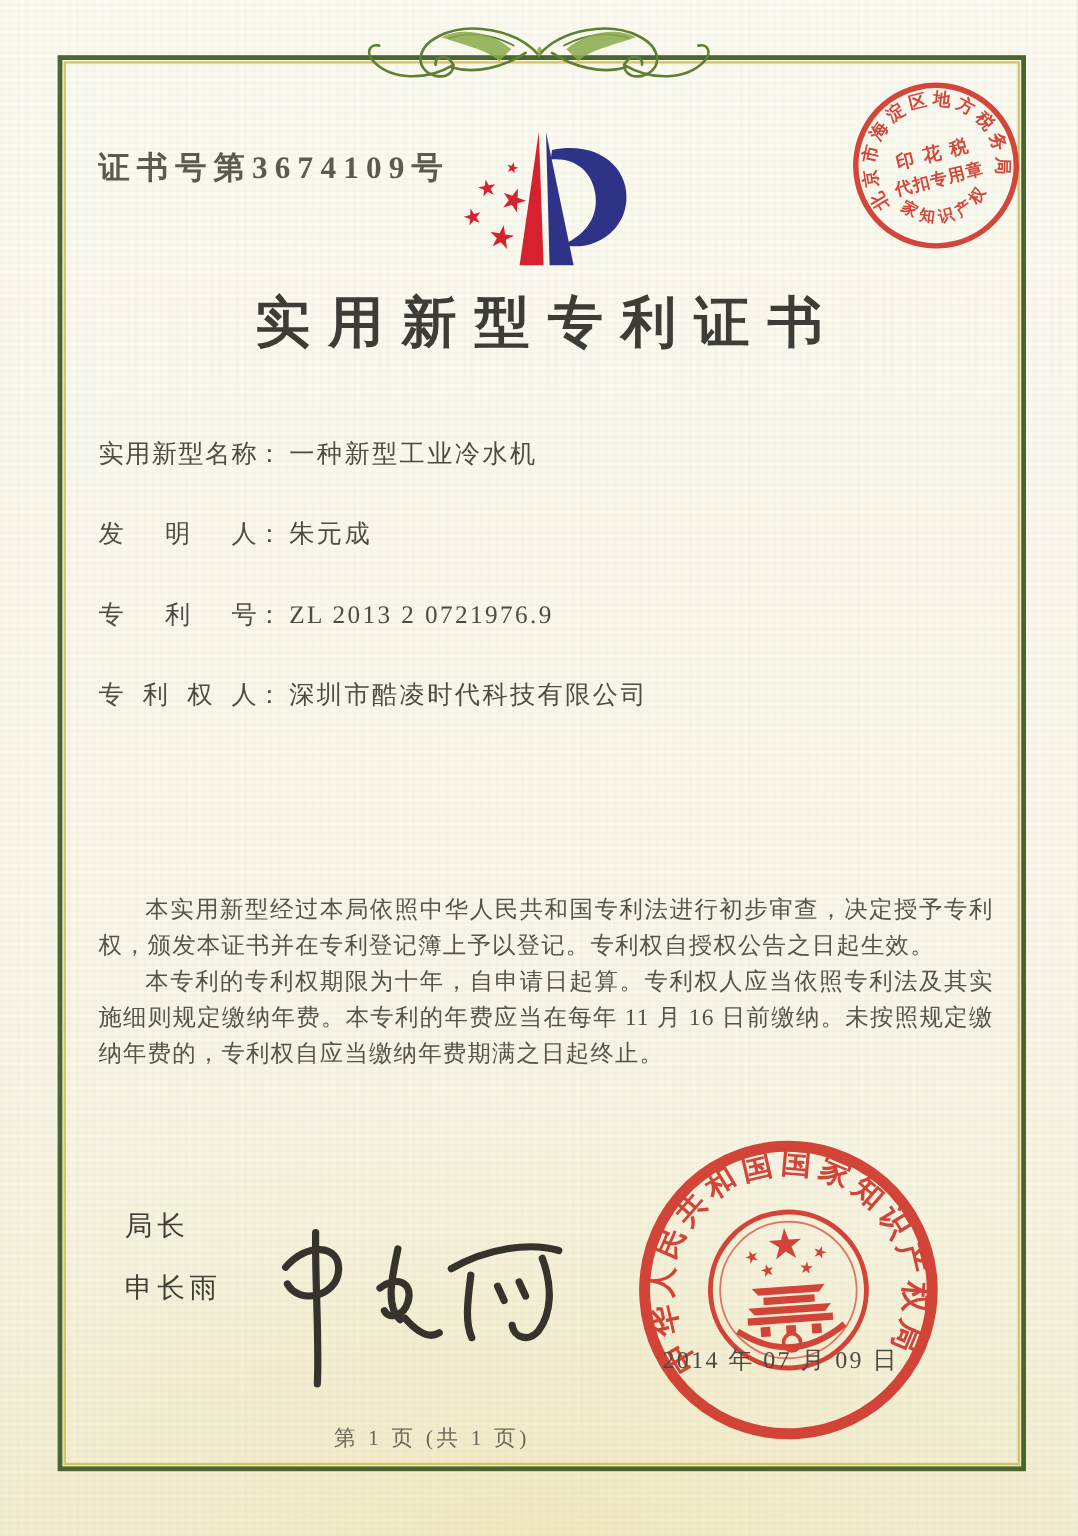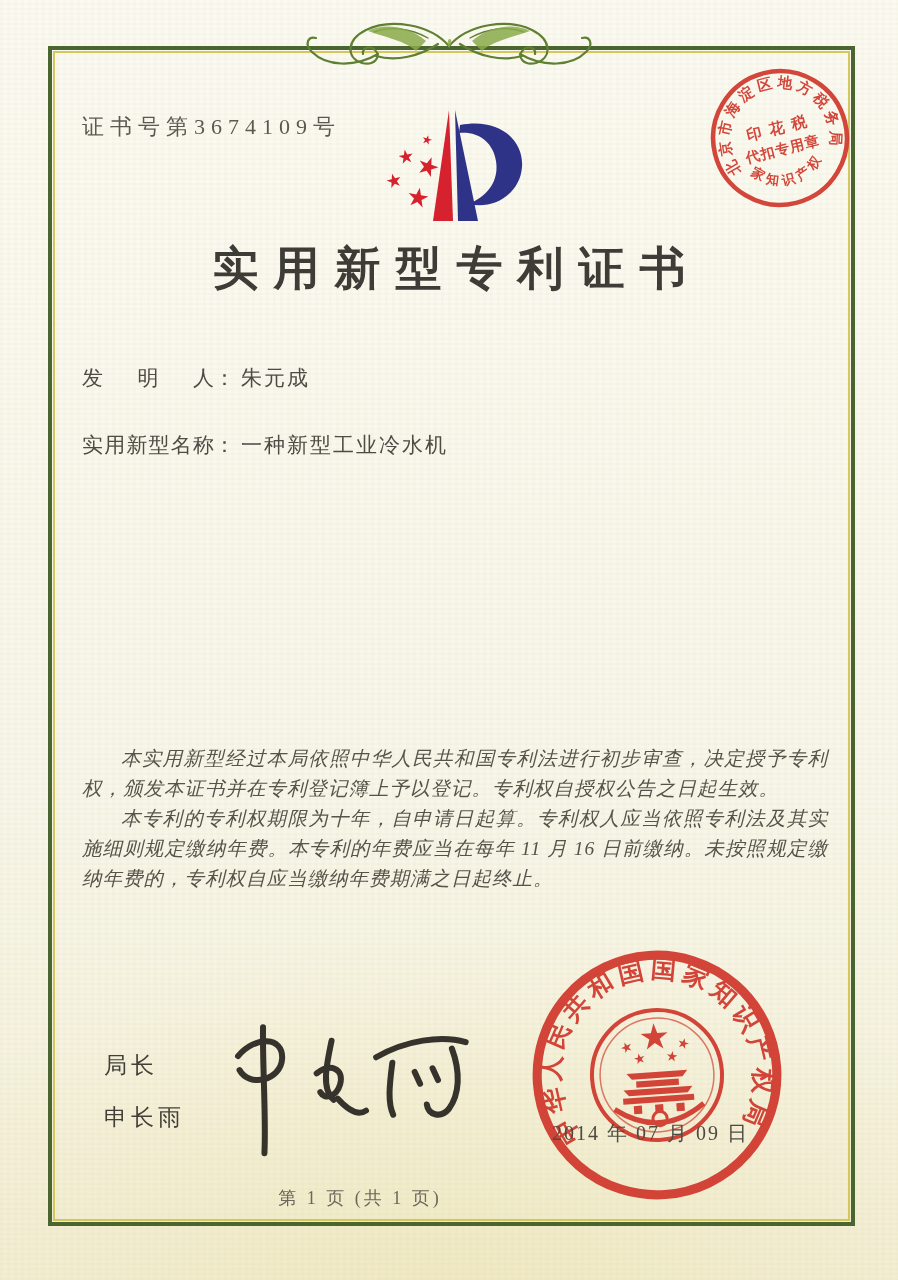--- a/index.html
+++ b/index.html
@@ -16,22 +16,23 @@
   }
   .frame {
     position:absolute; left:48px; top:46px; width:807px; height:1180px;
     border:4px solid #4a6530;
   }
   .frame-inner {
     position:absolute; inset:1px; border:2px solid #d3c75e;
   }
   .ornament { position:absolute; left:0; top:8px; width:898px; height:76px; }
   .cert-no {
-    position:absolute; left:82px; top:112px; font-size:22px; color:#5b5a50;
+    position:absolute; left:82px; top:122px; font-size:26px; color:#5b5a50;
     letter-spacing:6px;
+    font-weight:bold;
   }
   .tax-seal { position:absolute; left:704px; top:62px; width:152px; height:152px; transform:rotate(-14deg); opacity:0.92; }
   .tax-seal text { font-family:"Liberation Serif","DejaVu Serif",serif; font-weight:bold; }
   .tax-arc { font-size:14.5px; letter-spacing:4px; }
   .tax-arc-bottom { font-size:13px; letter-spacing:4px; }
   .tax-center1 { font-size:15px; letter-spacing:2px; }
   .tax-center2 { font-size:14px; letter-spacing:1px; }
   .logo { position:absolute; left:330px; top:96px; width:240px; height:152px; }
   .title {
     position:absolute; left:0; top:238px; width:898px; text-align:center;
@@ -41,22 +42,22 @@
   .fields { position:absolute; left:82px; top:364px; width:700px; }
   .field-row { height:26px; margin-bottom:41px; font-size:21px; color:#4c4b44; white-space:nowrap; }
   .field-row .lbl { display:inline-block; width:132px; text-align:justify; text-align-last:justify; vertical-align:bottom; }
   .field-row .colon { margin-right:6px; }
   .field-row .val { letter-spacing:2px; }
   .body-text {
     position:absolute; left:82px; top:744px; width:746px;
     font-size:19.5px; line-height:30px; color:#56534a; text-align:justify;
     letter-spacing:1px;
   }
-  .body-text p { text-indent:2em; margin:0;font-style:italic; }
-  .sig-block { position:absolute; left:104px; top:1040px; font-size:23px; color:#413f38; letter-spacing:4px; line-height:52px; }
+  .body-text p { text-indent:2em; margin:0; }
+  .sig-block { position:absolute; left:104px; top:996px; font-size:23px; color:#413f38; letter-spacing:4px; line-height:52px; }
   .signature { position:absolute; left:205px; top:1002px; width:300px; height:160px; }
   .office-seal { position:absolute; left:526px; top:944px; width:262px; height:262px; transform:rotate(-4deg); opacity:0.93; }
   .office-seal text { font-family:"Liberation Serif","DejaVu Serif",serif; font-weight:bold; }
   .office-arc { font-size:25px; letter-spacing:5px; }
   .seal-date {
     position:absolute; left:552px; top:1120px; width:220px; font-size:20px;
     color:#4c4a42; letter-spacing:2px; white-space:nowrap;
   }
   .footer {
     position:absolute; left:0; top:1186px; width:720px; text-align:center;
@@ -131,24 +132,30 @@
 
       <path d="M130,28 C170,20 194,44 192,70 C190,98 162,113 139,107
                C159,98 169,83 166,64 C163,45 148,34 129,36 Z" fill="#2f3388"></path>
     </svg>
   </div>
 
   <h1 class="title">实用新型专利证书</h1>
 
   <div class="fields">
     <div class="field-row">
+      <span class="lbl">实用新型名称</span><span class="colon">：</span><span class="val">一种新型工业冷水机</span>
+    </div>
+    <div class="field-row">
       <span class="lbl">发明人</span><span class="colon">：</span><span class="val">朱元成</span>
     </div>
     <div class="field-row">
-      <span class="lbl">实用新型名称</span><span class="colon">：</span><span class="val">一种新型工业冷水机</span>
+      <span class="lbl">专利号</span><span class="colon">：</span><span class="val">ZL 2013 2 0721976.9</span>
+    </div>
+    <div class="field-row">
+      <span class="lbl">专利权人</span><span class="colon">：</span><span class="val">深圳市酷凌时代科技有限公司</span>
     </div>
   </div>
 
   <div class="body-text">
     <p>本实用新型经过本局依照中华人民共和国专利法进行初步审查，决定授予专利权，颁发本证书并在专利登记簿上予以登记。专利权自授权公告之日起生效。</p>
     <p>本专利的专利权期限为十年，自申请日起算。专利权人应当依照专利法及其实施细则规定缴纳年费。本专利的年费应当在每年 11 月 16 日前缴纳。未按照规定缴纳年费的，专利权自应当缴纳年费期满之日起终止。</p>
   </div>
 
   <div class="sig-block">
     <div>局长</div>

